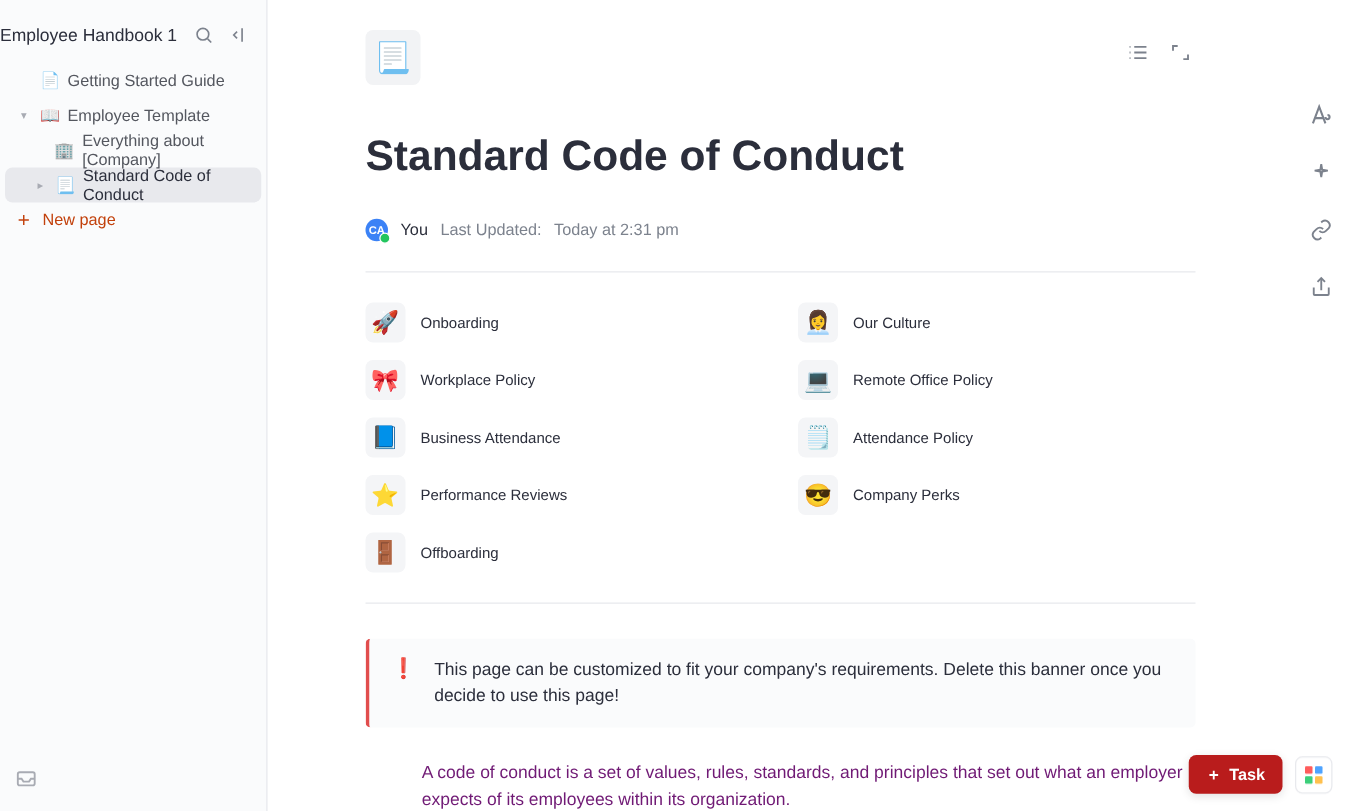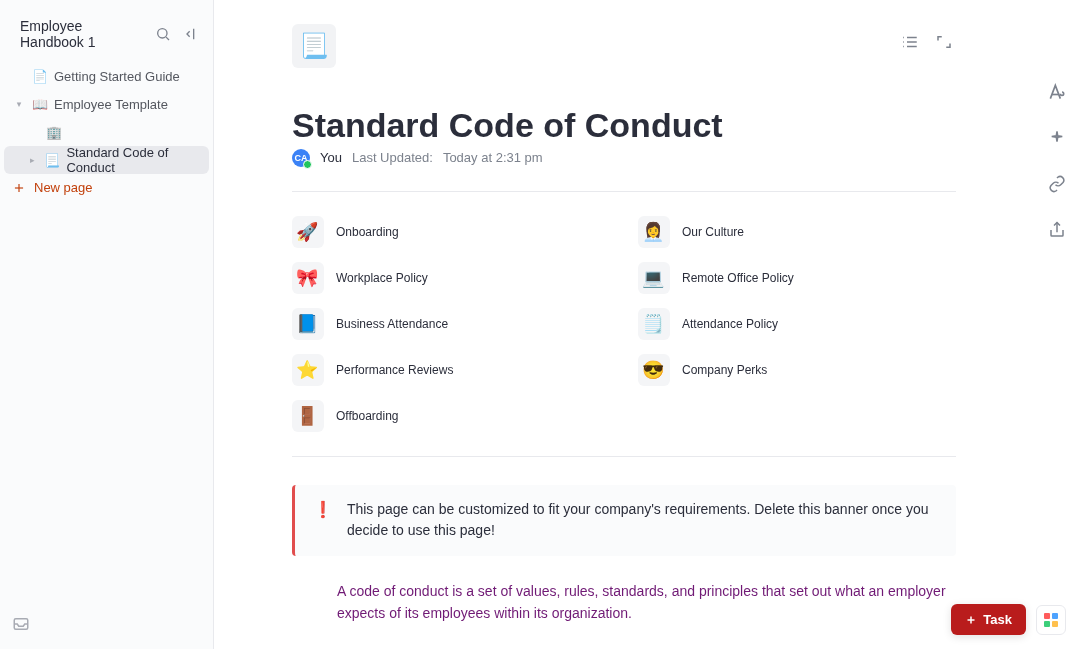--- a/index.html
+++ b/index.html
@@ -16,21 +16,21 @@
       flex-shrink: 0;
       border-right: 1px solid #e8e9ed;
       background: #fafbfc;
       display: flex;
       flex-direction: column;
       position: relative;
     }
     .sidebar-header {
       display: flex;
       align-items: center;
-      padding: 18px 12px 12px 20px;
+      padding: 18px 12px 12px 0;
       gap: 8px;
     }
     .workspace-title {
       font-size: 14px;
       font-weight: 500;
       color: #2b2e3b;
       flex: 1;
     }
     .sidebar-icon-btn {
       width: 20px;
@@ -131,21 +131,21 @@
     .head-tools {
       display: flex;
       gap: 10px;
       margin-top: 6px;
       color: #7c828d;
     }
     .meta-row {
       display: flex;
       align-items: center;
       gap: 10px;
-      margin-top: 2px;
+      margin-top: 28px;
       font-size: 13px;
       color: #7c828d;
     }
     .avatar {
       width: 18px;
       height: 18px;
       border-radius: 50%;
       background: #3b82f6;
       color: #fff;
       font-size: 9px;
@@ -304,20 +304,21 @@
       <span>Getting Started Guide</span>
     </div>
     <div class="tree-item tree-indent-1">
       <span class="tree-caret">▾</span>
       <span class="tree-icon">📖</span>
       <span>Employee Template</span>
     </div>
     <div class="tree-item tree-indent-2">
       <span class="tree-caret"></span>
       <span class="tree-icon">🏢</span>
+      <span>Everything about [Company]</span>
     </div>
     <div class="tree-item tree-indent-3 active">
       <span class="tree-caret">▸</span>
       <span class="tree-icon">📃</span>
       <span>Standard Code of Conduct</span>
     </div>
   </div>
 
   <div class="new-page">
     <svg width="14" height="14" viewBox="0 0 24 24" fill="none" stroke="currentColor" stroke-width="2">

